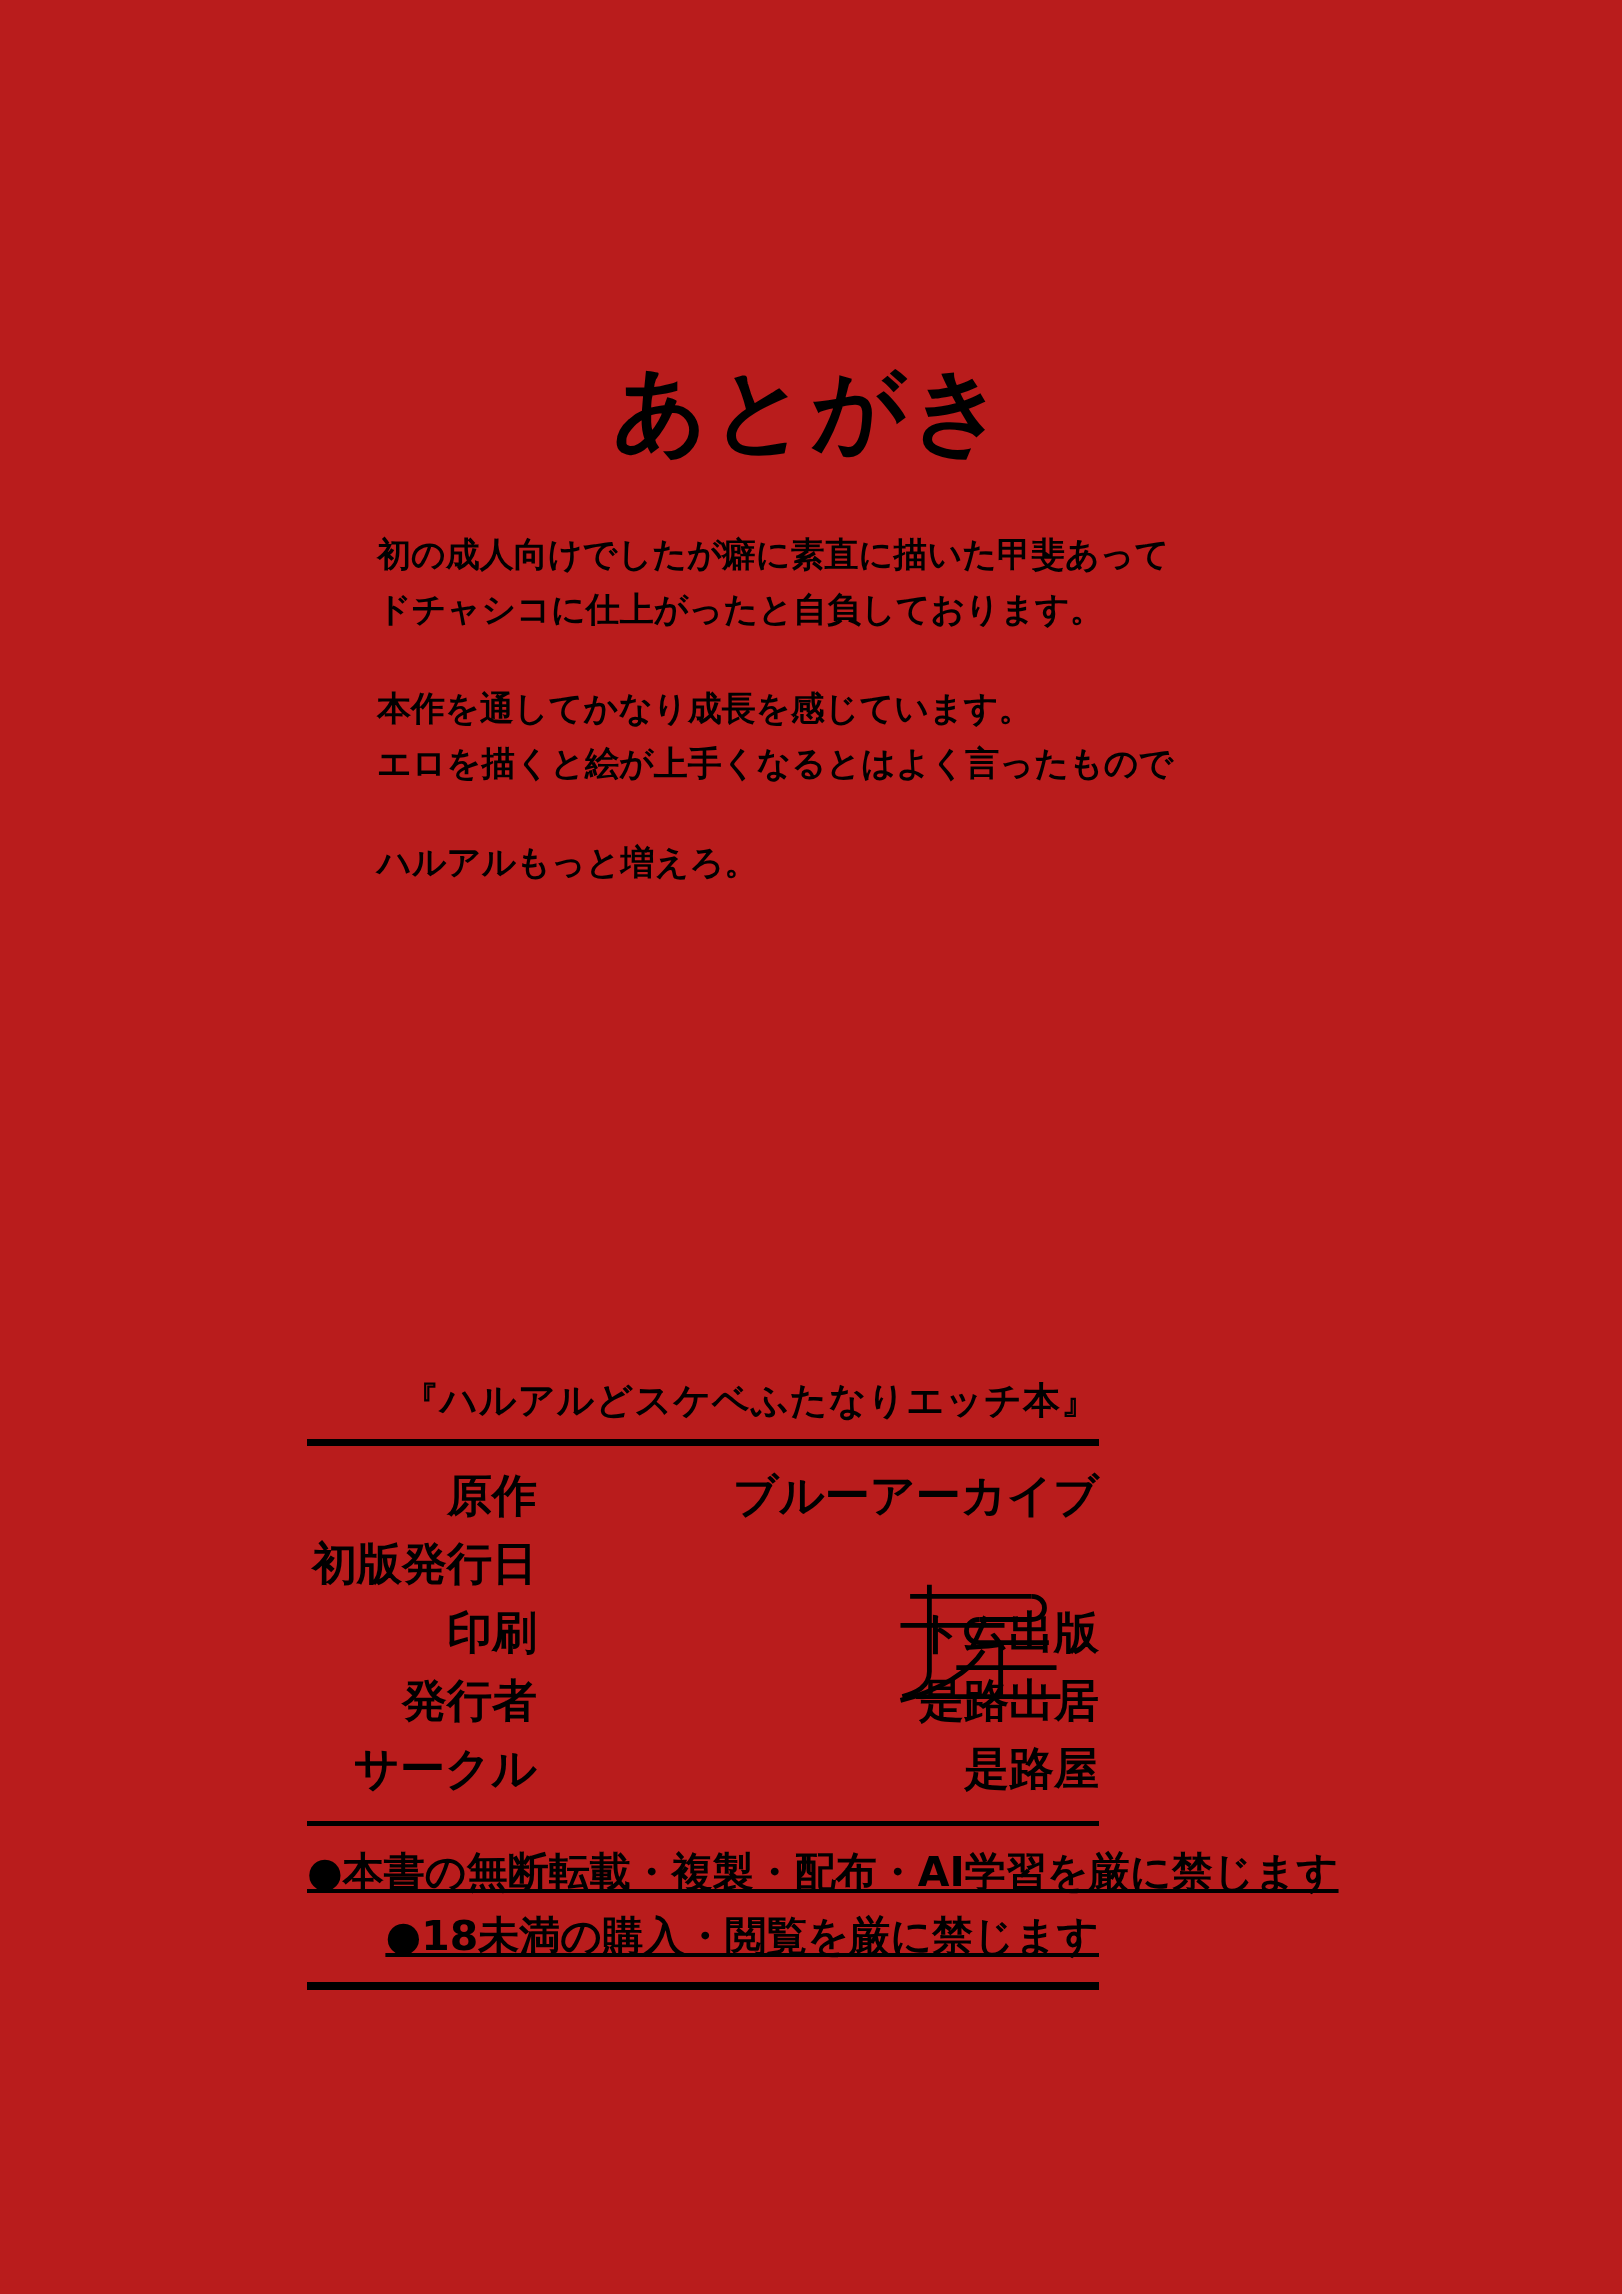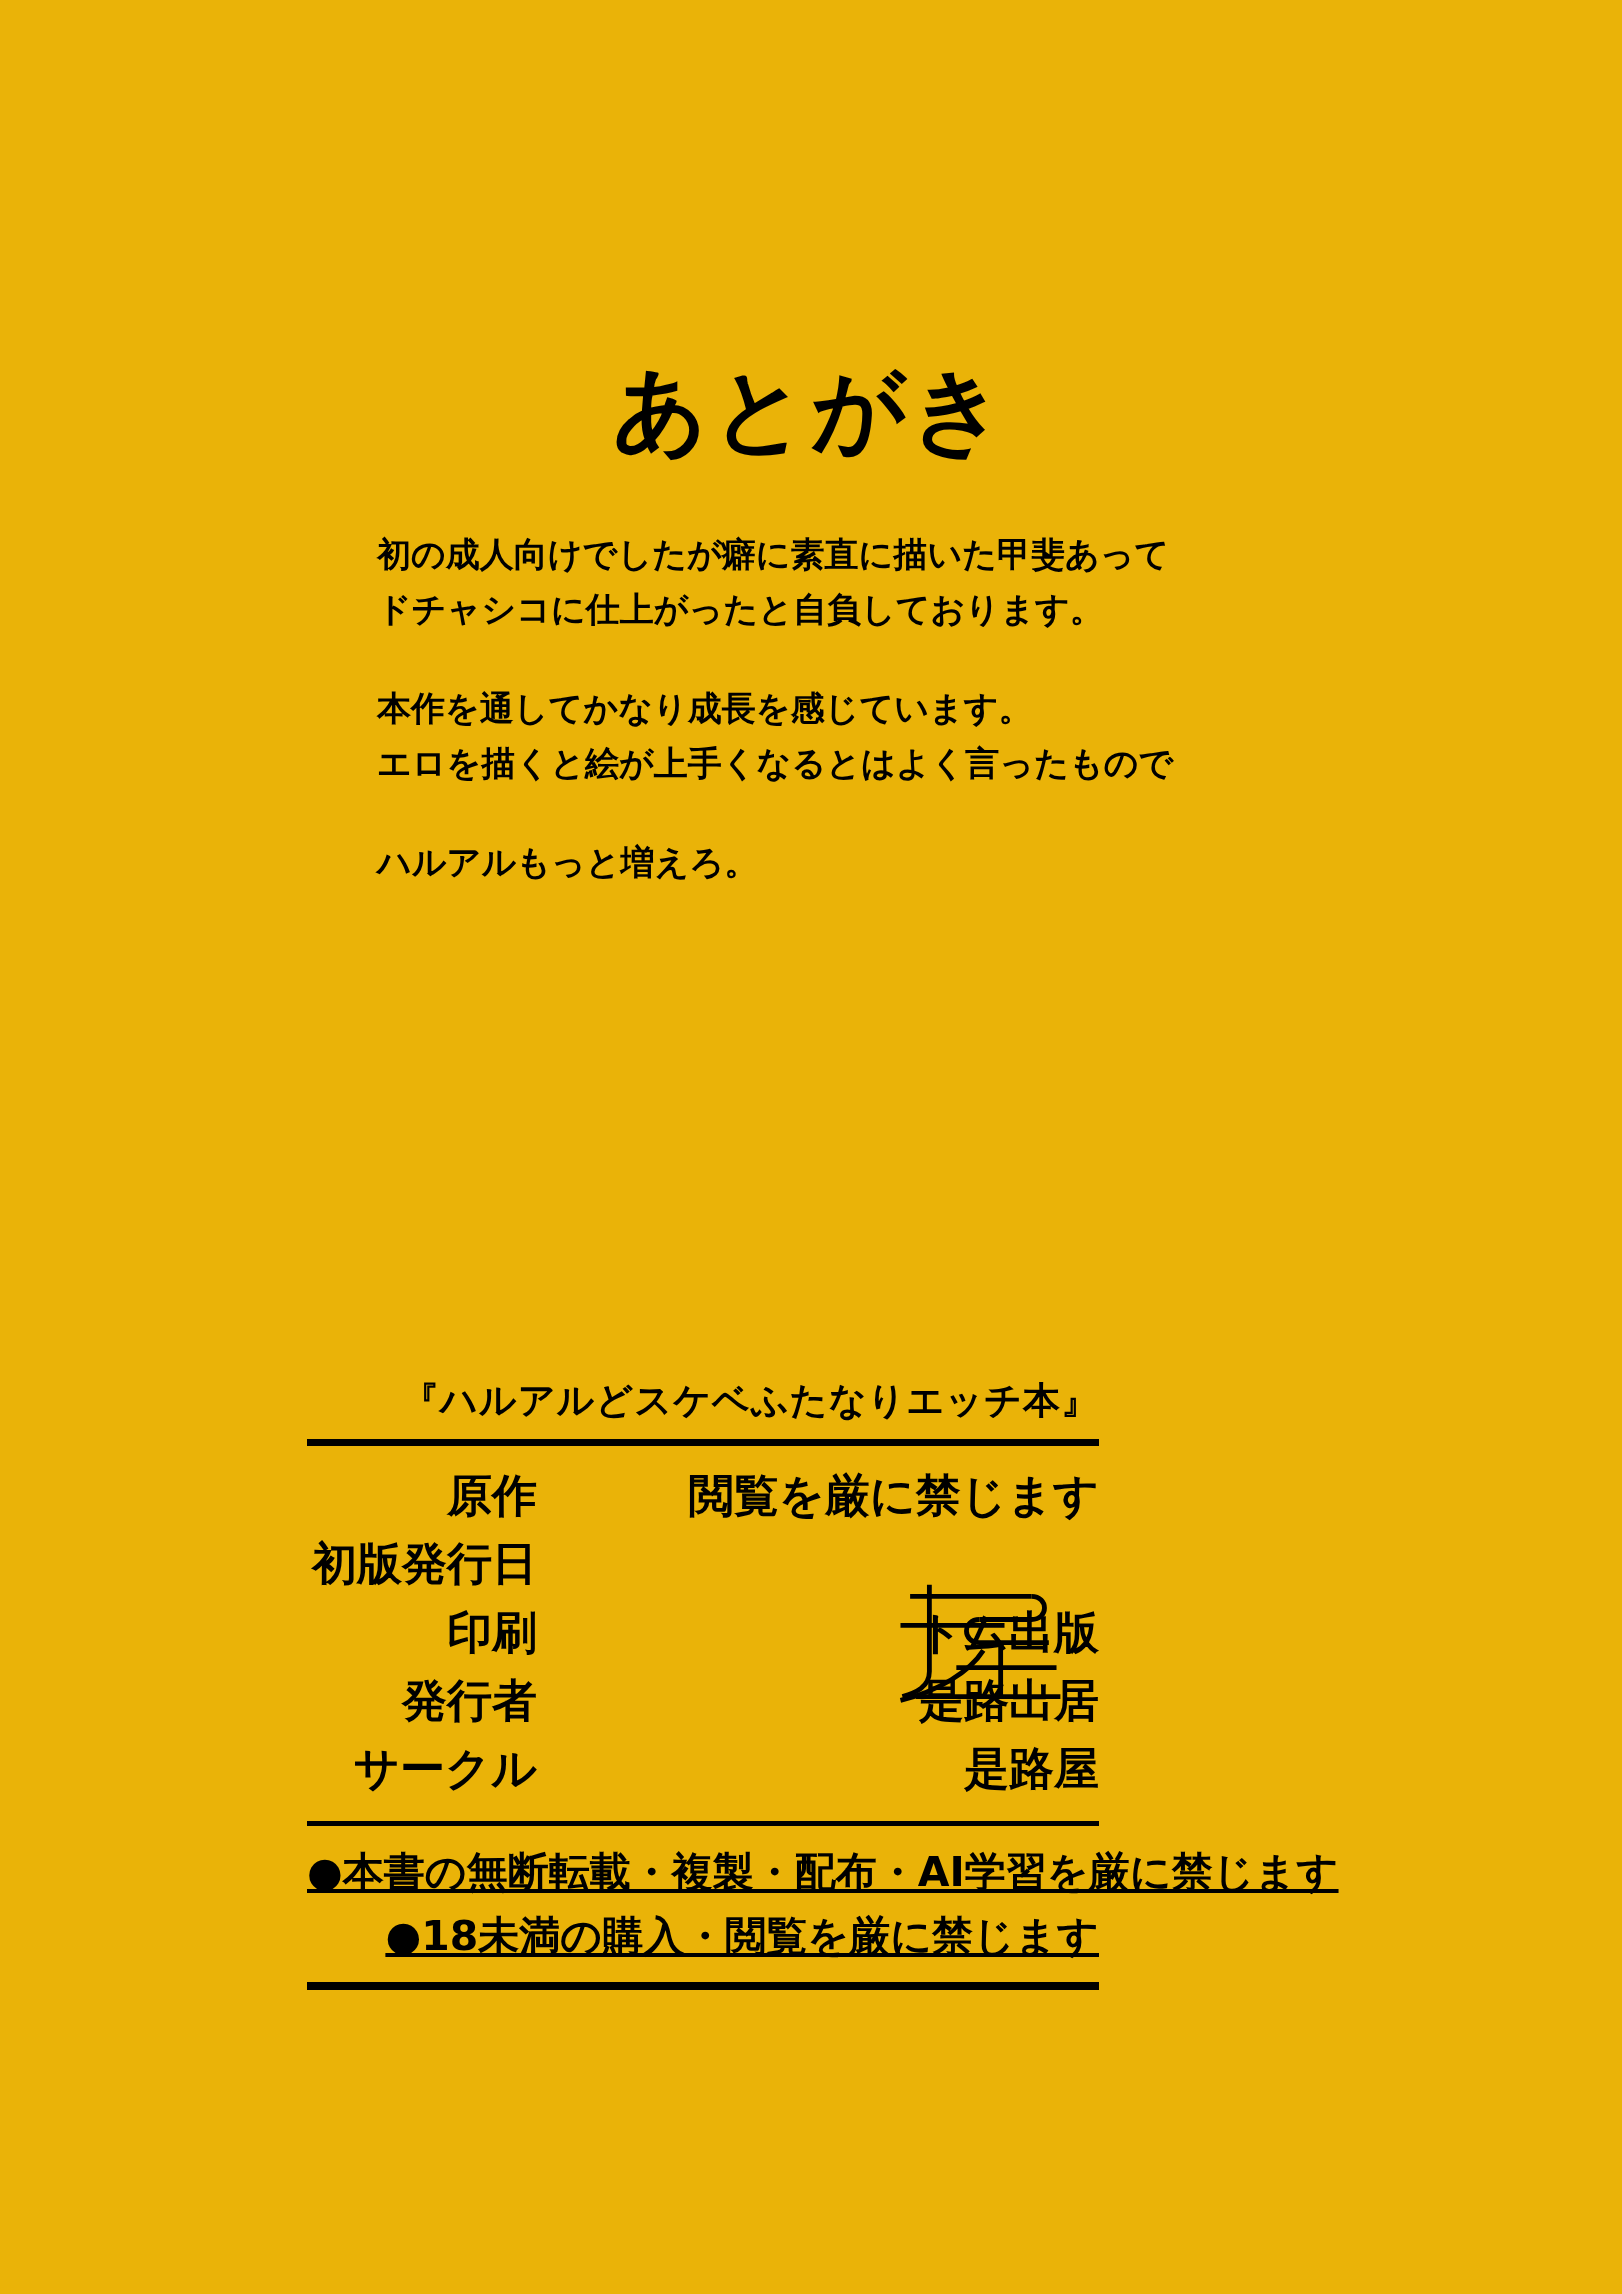--- a/index.html
+++ b/index.html
@@ -12,21 +12,21 @@
     height: 2294px;
     position: relative;
     font-family: "Liberation Serif", "DejaVu Serif", serif;
     color: #000000;
     overflow: hidden;
   }
 
   .page {
     position: absolute;
     inset: 0;
-    background: #eab308;
+    background: #b91c1c;
   }
 
   
   .afterword-title {
     position: absolute;
     left: 0;
     right: 0;
     top: 359px;
     text-align: center;
     font-family: "DejaVu Sans", "Liberation Sans", sans-serif;
@@ -154,21 +154,21 @@
   <div class="colophon">
 
     <div class="colophon-title">『ハルアルどスケベふたなりエッチ本』</div>
 
     <div class="rule"></div>
 
     <div class="colophon-table">
 
       <div class="colophon-row">
         <span class="colophon-label">原作</span>
-        <span class="colophon-value">閲覧を厳に禁じます</span>
+        <span class="colophon-value">ブルーアーカイブ</span>
       </div>
       <div class="colophon-row">
         <span class="colophon-label">初版発行日</span>
       </div>
       <div class="colophon-row">
         <span class="colophon-label">印刷</span>
         <span class="colophon-value">トム出版</span>
       </div>
       <div class="colophon-row">
         <span class="colophon-label">発行者</span>

